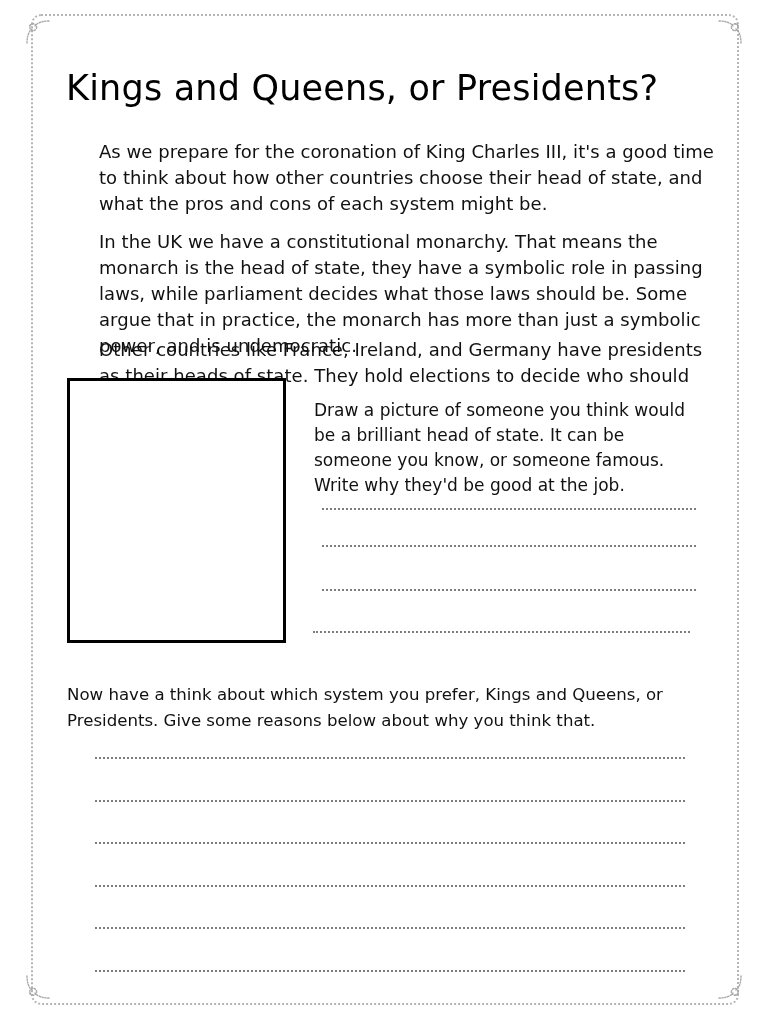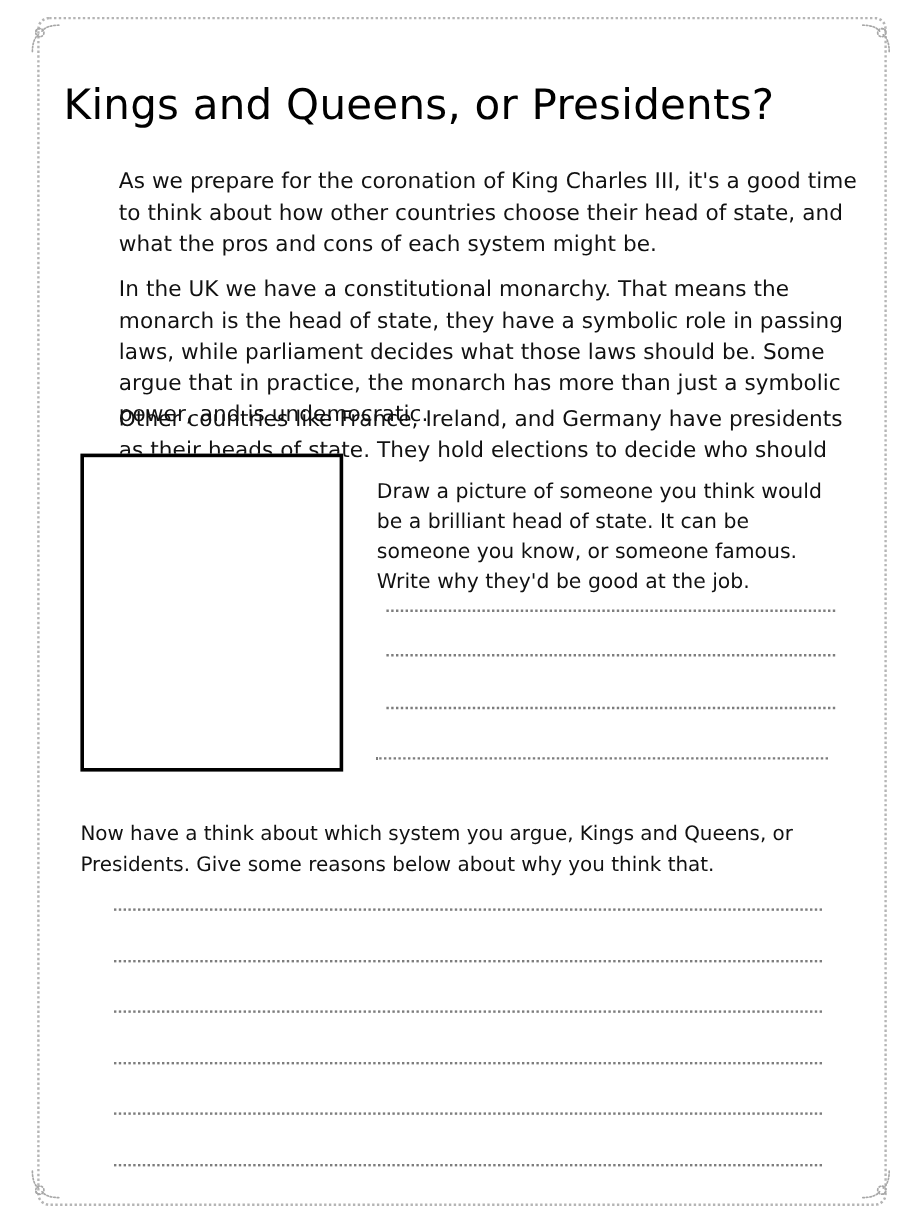--- a/index.html
+++ b/index.html
@@ -44,21 +44,21 @@
   .sheet {
     position: absolute;
     left: 0;
     top: 0;
     width: 768px;
     height: 1024px;
   }
 
   .worksheet-title {
     position: absolute;
-    left: 53px;
+    left: 66px;
     top: 44px;
     font-size: 35px;
     line-height: 42px;
     font-weight: 400;
     letter-spacing: 0.2px;
     white-space: nowrap;
     color: #000000;
   }
 
   .para {
@@ -168,21 +168,21 @@
 
   <div class="draw-box"></div>
 
   <p class="draw-instruction">Draw a picture of someone you think would be a brilliant head of state. It can be someone you know, or someone famous. Write why they'd be good at the job.</p>
 
   <div class="rule rule-right" style="top:508px;"></div>
   <div class="rule rule-right" style="top:545px;"></div>
   <div class="rule rule-right" style="top:589px;"></div>
   <div class="rule rule-r4" style="top:631px;"></div>
 
-  <p class="para-bottom">Now have a think about which system you argue, Kings and Queens, or Presidents. Give some reasons below about why you think that.</p>
+  <p class="para-bottom">Now have a think about which system you prefer, Kings and Queens, or Presidents. Give some reasons below about why you think that.</p>
 
   <div class="rule rule-bottom" style="top:757px;"></div>
   <div class="rule rule-bottom" style="top:800px;"></div>
   <div class="rule rule-bottom" style="top:842px;"></div>
   <div class="rule rule-bottom" style="top:885px;"></div>
   <div class="rule rule-bottom" style="top:927px;"></div>
   <div class="rule rule-bottom" style="top:970px;"></div>
 
 </div>
 

